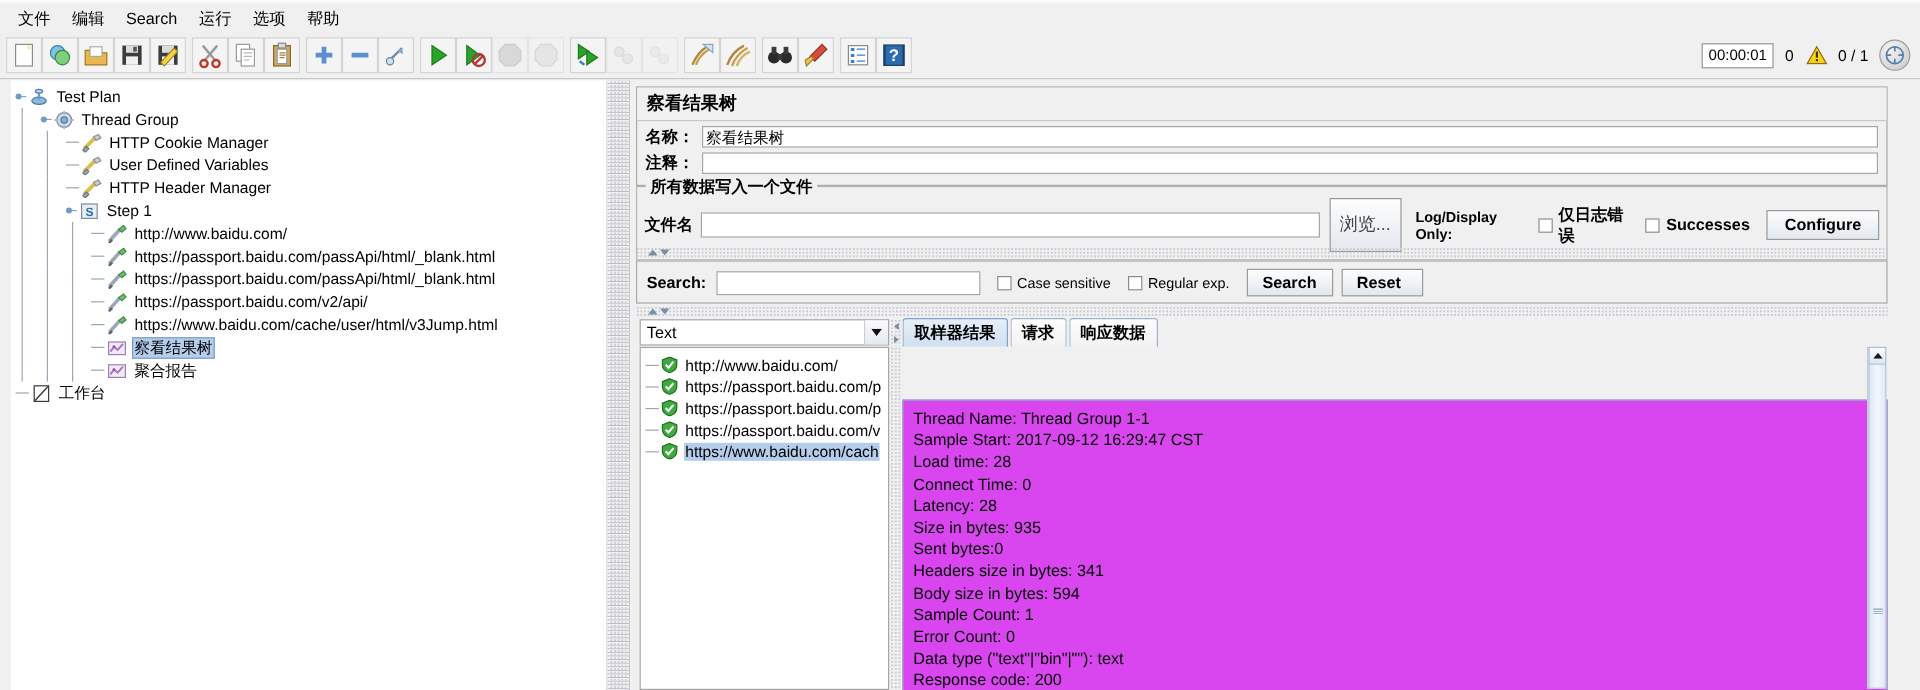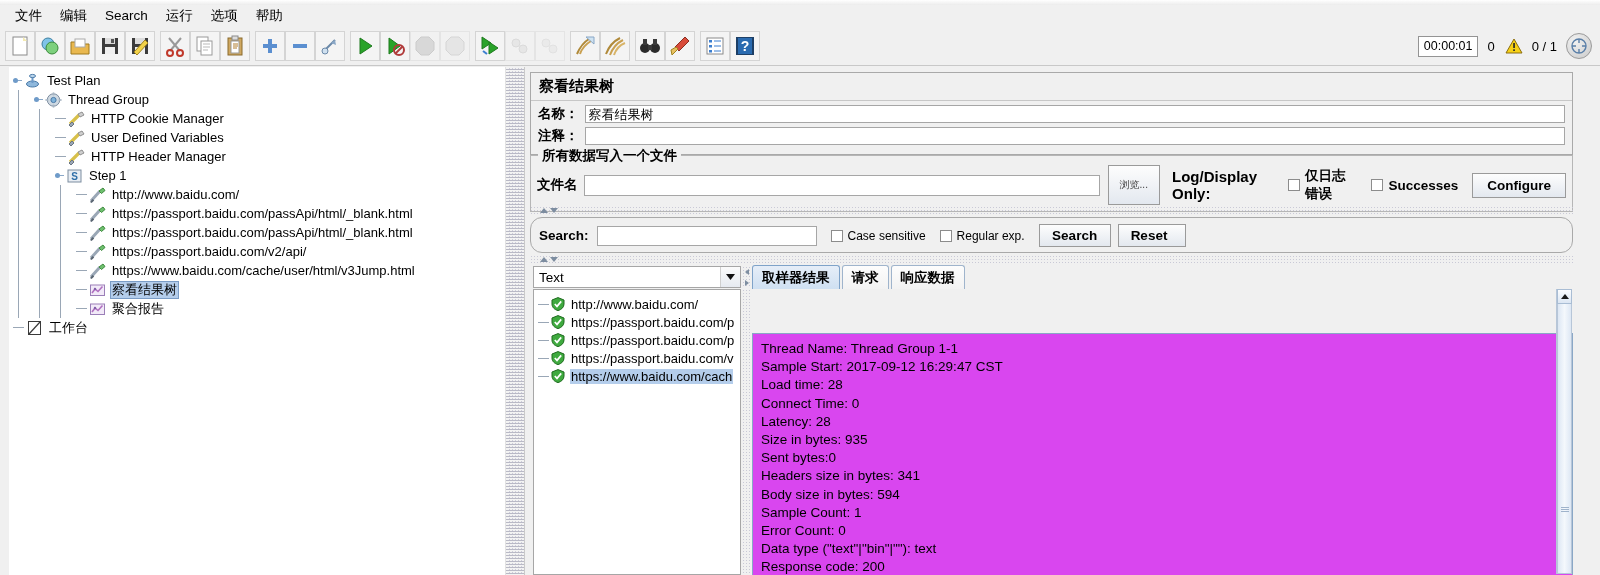--- a/index.html
+++ b/index.html
@@ -141,21 +141,21 @@
     position:absolute;top:-9px;left:7px;background:#f0f0f0;padding:0 4px;
     font-size:13.5px;font-weight:bold;
   }
   .btn{
     border:1px solid #9a9a9a;
     background:linear-gradient(#fdfdfd,#e3e8ef);
     font-size:13.5px;font-weight:bold;padding:3px 12px;
     box-sizing:border-box;white-space:nowrap;color:#000;
     font-family:"Liberation Sans",sans-serif;
   }
-  .btn.small{font-size:10px;font-weight:normal;padding:12px 8px;color:#444;}
+  .btn.small{font-size:15px;font-weight:normal;padding:12px 8px;color:#444;}
   .cb{
     width:12px;height:12px;border:1px solid #8c8c8c;background:#fff;
     display:inline-block;box-sizing:border-box;margin-right:5px;flex:0 0 auto;
   }
   .cblabel{font-size:13.5px;font-weight:bold;margin-right:14px;display:flex;align-items:center;}
   .cblabel.thin{font-weight:normal;font-size:12px;}
 
   .minisplit{
     height:9px;width:100%;
     background-image:radial-gradient(#c9c9d6 0.8px,transparent 0.9px);
@@ -657,40 +657,40 @@
       </div>
     </div>
 
     <div class="panelbox" style="left:5px;top:88px;width:1043px;height:48px;border:none;background:transparent;">
       <div class="grp" style="margin:0;padding:9px 6px 6px 6px;">
         <div class="grptitle">所有数据写入一个文件</div>
         <div style="display:flex;align-items:center;">
           <div class="flabel">文件名</div>
           <div class="ftext" style="flex:0 0 516px;height:21px;"></div>
           <div class="btn small" style="margin-left:8px;width:60px;text-align:center;">浏览...</div>
-          <div style="margin-left:12px;font-size:15px;font-weight:bold;">Log/Display Only:</div>
+          <div style="margin-left:12px;font-size:12px;font-weight:bold;">Log/Display Only:</div>
           <div class="cblabel" style="margin-left:11px;">
             <span class="cb"></span>
             <span>仅日志错误</span>
           </div>
           <div class="cblabel">
             <span class="cb"></span>
             <span>Successes</span>
           </div>
           <div class="btn" style="padding:4px 14px;">Configure</div>
         </div>
       </div>
     </div>
 
     <div class="minisplit" style="position:absolute;left:5px;top:139px;width:1043px;">
       <div class="tri up"></div>
       <div class="tri dn"></div>
     </div>
 
-    <div class="panelbox" style="left:5px;top:150px;width:1043px;height:36px;border-radius:12px;">
+    <div class="panelbox" style="left:5px;top:150px;width:1043px;height:36px;">
       <div style="display:flex;align-items:center;padding:6px 8px;">
         <div style="font-size:13.5px;font-weight:bold;margin-right:8px;">Search:</div>
         <div class="ftext" style="flex:0 0 220px;height:20px;" title=""></div>
         <div class="cblabel thin" style="margin-left:14px;">
           <span class="cb"></span>
           <span>Case sensitive</span>
         </div>
         <div class="cblabel thin">
           <span class="cb"></span>
           <span>Regular exp.</span>

